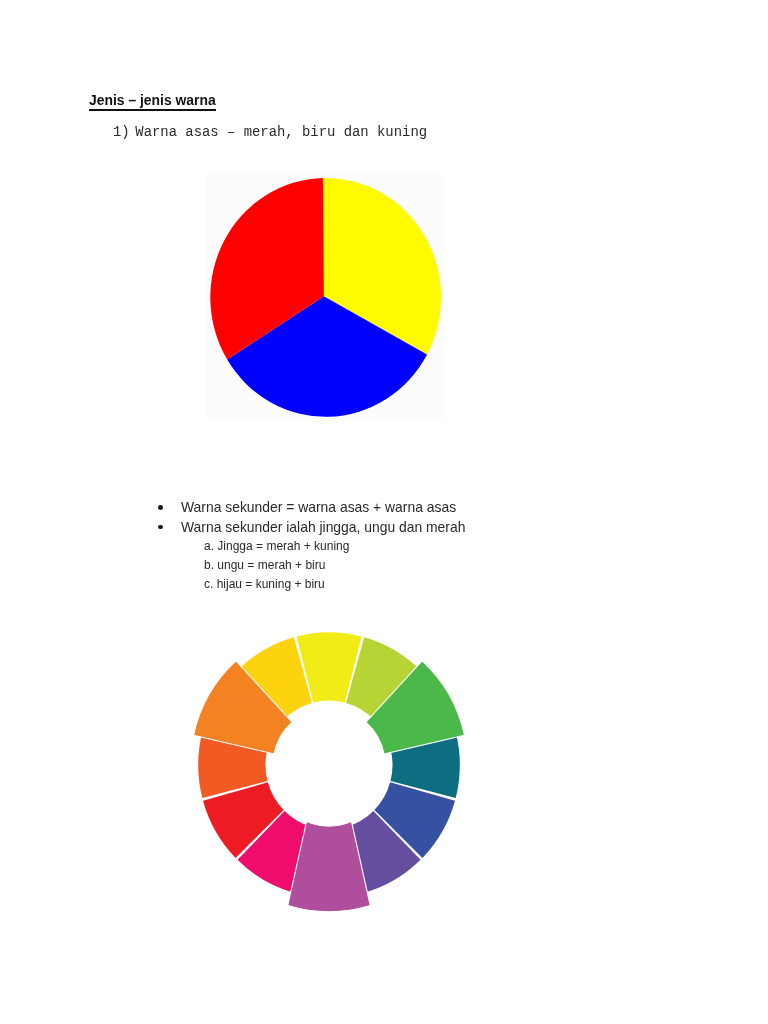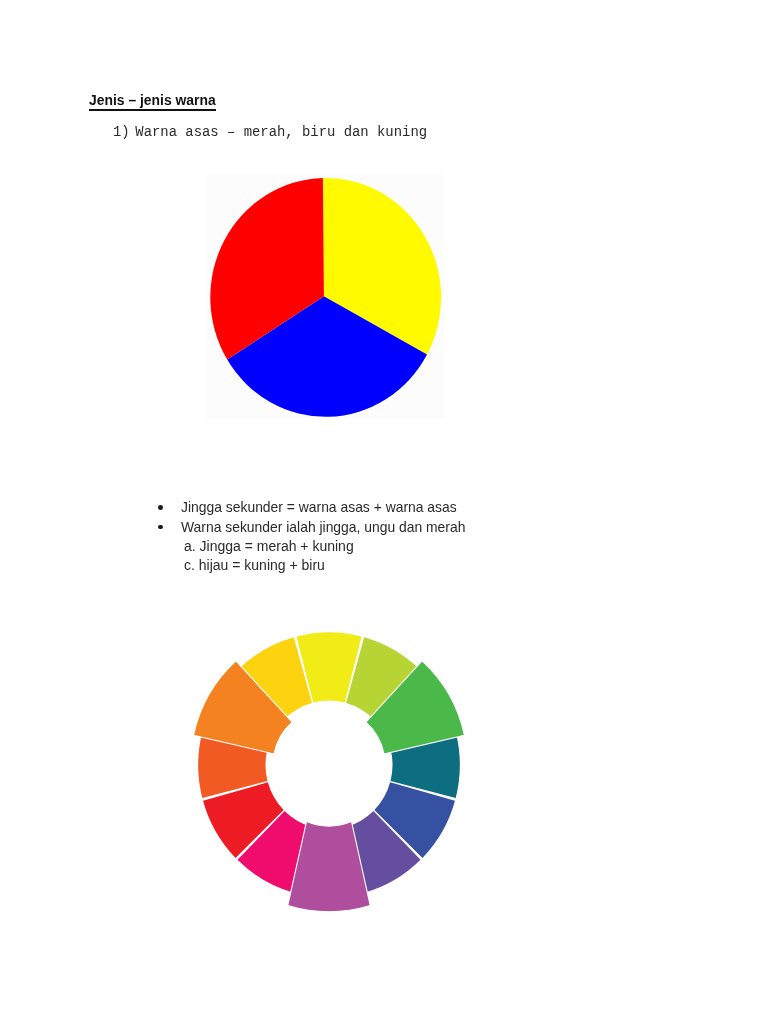--- a/index.html
+++ b/index.html
@@ -15,21 +15,21 @@
 
   .item1{left:113px;top:124px;font-family:Liberation Mono, monospace;}
   .item2{left:113px;top:462px;}
 
   .bullets{position:absolute;left:155px;top:499px;font-size:13.9px;}
   .brow{position:relative;height:19.7px;white-space:nowrap;}
   .bdot{position:absolute;left:3px;top:6px;width:4.8px;height:4.8px;border-radius:50%;
         background:#1a1a1a;font-size:0;line-height:0;color:transparent;}
   .btxt{position:absolute;left:26px;top:0;}
 
-  .sub{position:absolute;left:184px;top:537px;font-size:14px;line-height:19px;white-space:nowrap;}
+  .sub{position:absolute;left:204px;top:537px;font-size:12px;line-height:19px;white-space:nowrap;}
 
   .wheel1box{position:absolute;left:206px;top:174px;width:238px;height:245px;background:#fdfcfc;}
   .wheel1{position:absolute;left:210px;top:174px;width:238px;height:248px;}
   .wheel2{position:absolute;left:184px;top:617px;width:290px;height:300px;}
 </style>
 </head>
 <body>
 
 <div class="page">
 
@@ -43,30 +43,31 @@
           <path d="M 113.90 122.20 L 112.88 8.03 A 115.4 115.4 0 0 1 217.02 178.64 Z" fill="#FFFA00"></path>
           <path d="M 113.90 122.20 L 217.02 178.64 A 115.4 115.4 0 0 1 17.20 183.52 Z" fill="#0000FE"></path>
           <path d="M 113.90 122.20 L 17.20 183.52 A 115.4 115.4 0 0 1 112.88 8.03 Z" fill="#FE0000"></path>
         </g>
       </svg></div>
 
 
   <div class="bullets">
     <div class="brow">
         <span class="bdot">•</span>
-        <span class="btxt">Jingga sekunder = warna asas + warna asas</span>
+        <span class="btxt">Warna sekunder = warna asas + warna asas</span>
       </div>
     <div class="brow">
         <span class="bdot">•</span>
         <span class="btxt">Warna sekunder ialah jingga, ungu dan merah</span>
       </div>
   </div>
 
   <div class="sub">
     <div>a. Jingga = merah + kuning</div>
+    <div>b. ungu = merah + biru</div>
     <div>c. hijau = kuning + biru</div>
   </div>
 
   <div class="wheel2"><svg width="290" height="300" viewBox="0 0 290 300">
         <g transform="translate(0,-2.220) scale(1,1.015)">
           <path d="M 129.21 86.49 A 63.50 63.50 0 0 1 160.79 86.49 L 177.53 21.31 A 130.80 130.80 0 0 0 112.47 21.31 Z" fill="#F2EC16"></path>
           <path d="M 162.08 86.84 A 63.50 63.50 0 0 1 189.43 102.63 L 236.52 54.55 A 130.80 130.80 0 0 0 180.17 22.02 Z" fill="#B6D434"></path>
           <path d="M 206.51 132.21 A 63.50 63.50 0 0 1 206.51 163.79 L 271.69 180.53 A 130.80 130.80 0 0 0 271.69 115.47 Z" fill="#0C6E80"></path>
           <path d="M 206.16 165.08 A 63.50 63.50 0 0 1 190.37 192.43 L 238.45 239.52 A 130.80 130.80 0 0 0 270.98 183.17 Z" fill="#3751A2"></path>
           <path d="M 189.43 193.37 A 63.50 63.50 0 0 1 162.08 209.16 L 180.17 273.98 A 130.80 130.80 0 0 0 236.52 241.45 Z" fill="#654EA0"></path>

